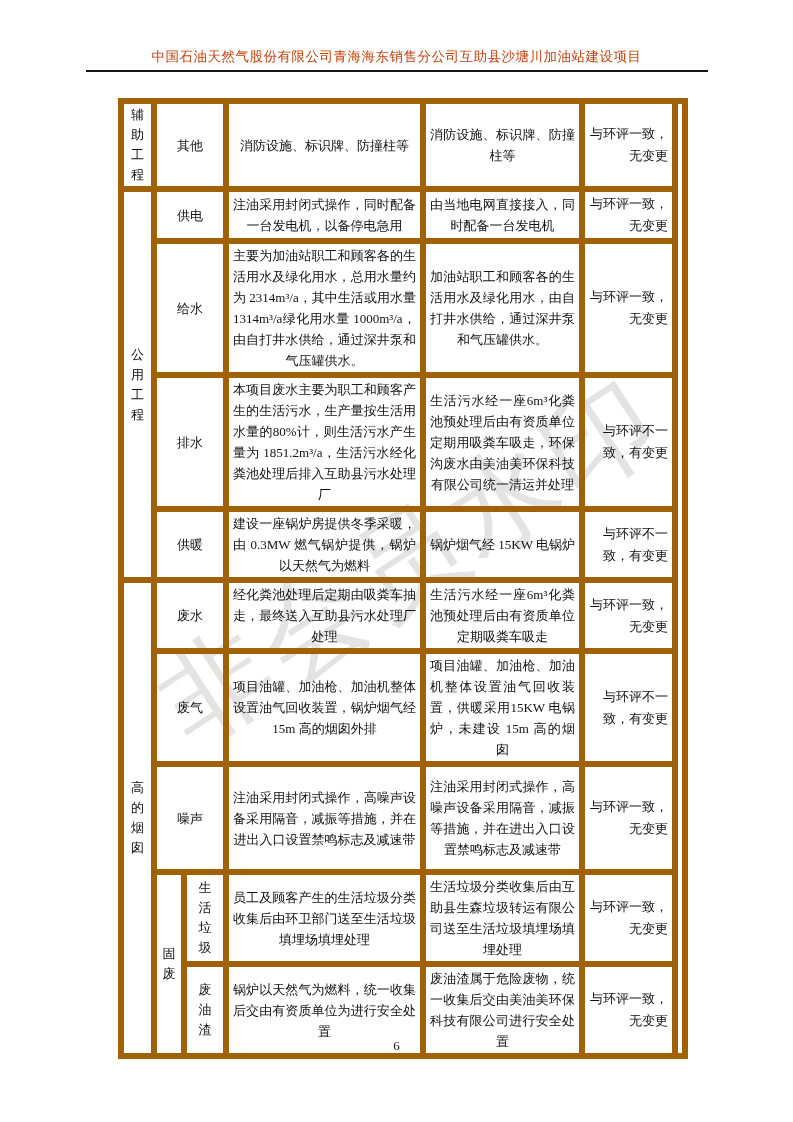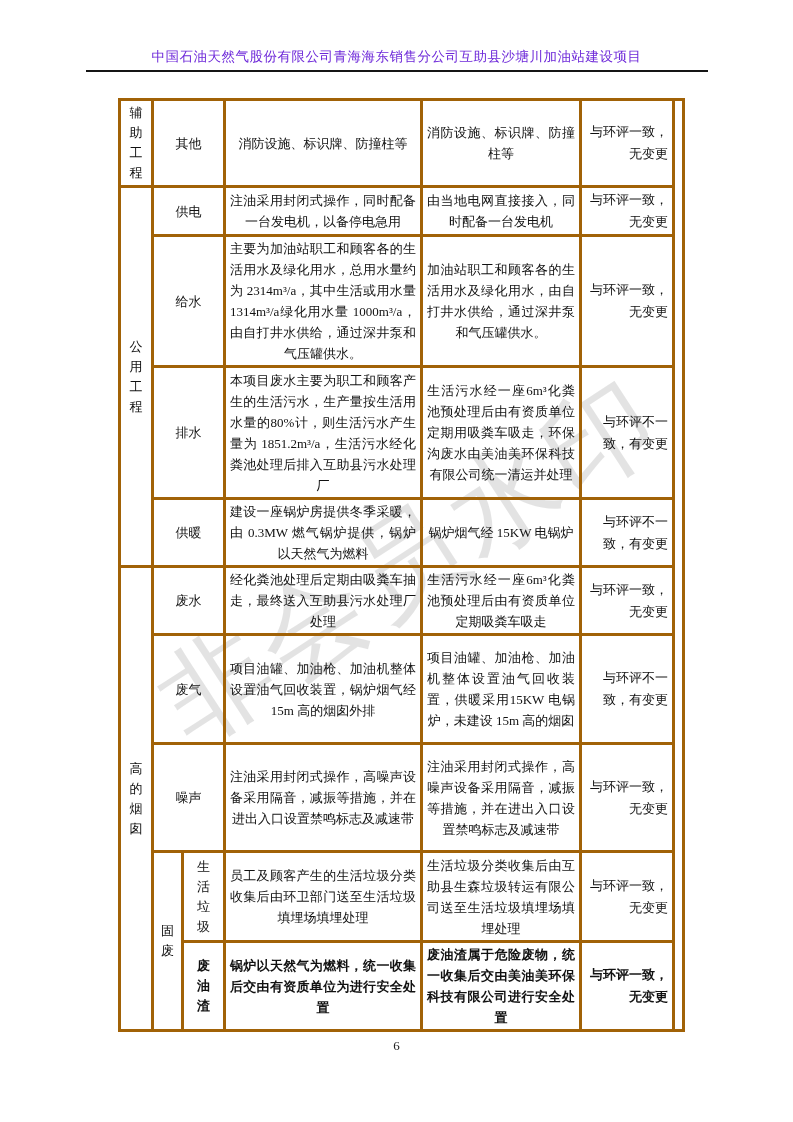--- a/index.html
+++ b/index.html
@@ -8,21 +8,21 @@
     width:793px;height:1122px;
     background:#ffffff;
     font-family:"Liberation Serif","DejaVu Serif",serif;
     color:#111;
     overflow:hidden;
   }
   
   .doc-title{
     position:absolute;top:48px;left:0;width:100%;
     text-align:center;font-size:13.5px;letter-spacing:0.5px;
-    color:#6d28d9;white-space:nowrap;
+    color:#c2410c;white-space:nowrap;
   }
   .title-rule{
     position:absolute;top:70px;left:86px;width:622px;height:0;
     border-top:2px solid #151515;
   }
   
   .watermark{
     position:absolute;left:90px;top:480px;width:640px;height:160px;
     line-height:160px;text-align:center;
     transform:rotate(-33deg);
@@ -36,21 +36,21 @@
   
   table.cmp{
     position:absolute;left:118px;top:98px;
     border-collapse:collapse;table-layout:fixed;
     width:564px;
     font-size:13px;line-height:21px;
     z-index:1;
     background:transparent;
   }
   table.cmp td{
-    border:3px solid #a16207;
+    border:6px solid #a16207;
     padding:1px 4px;
     vertical-align:middle;
     background:transparent;
     overflow:hidden;
   }
   table.cmp{border:2px solid #000;}
   td.cat,td.sub,td.subv{text-align:center;padding:1px 2px;}
   .vtext{
     width:15px;margin:0 auto;
     line-height:20px;text-align:center;
@@ -67,21 +67,21 @@
   td.sliver{padding:0;}
   tr.r1{height:87px;}
   tr.r2{height:45px;}
   tr.r3{height:130px;}
   tr.r4{height:132px;}
   tr.r5{height:65px;}
   tr.r6{height:67px;}
   tr.r7{height:109px;}
   tr.r8{height:108px;}
   tr.r9{height:90px;}
-  tr.r10{height:85px;font-weight:bold;}
+  tr.r10{height:85px;}
   
   .page-number{
     position:absolute;top:1038px;left:0;width:100%;
     text-align:center;font-size:13px;color:#222;
   }
 </style>
 </head>
 <body>
 
 <div class="page">

